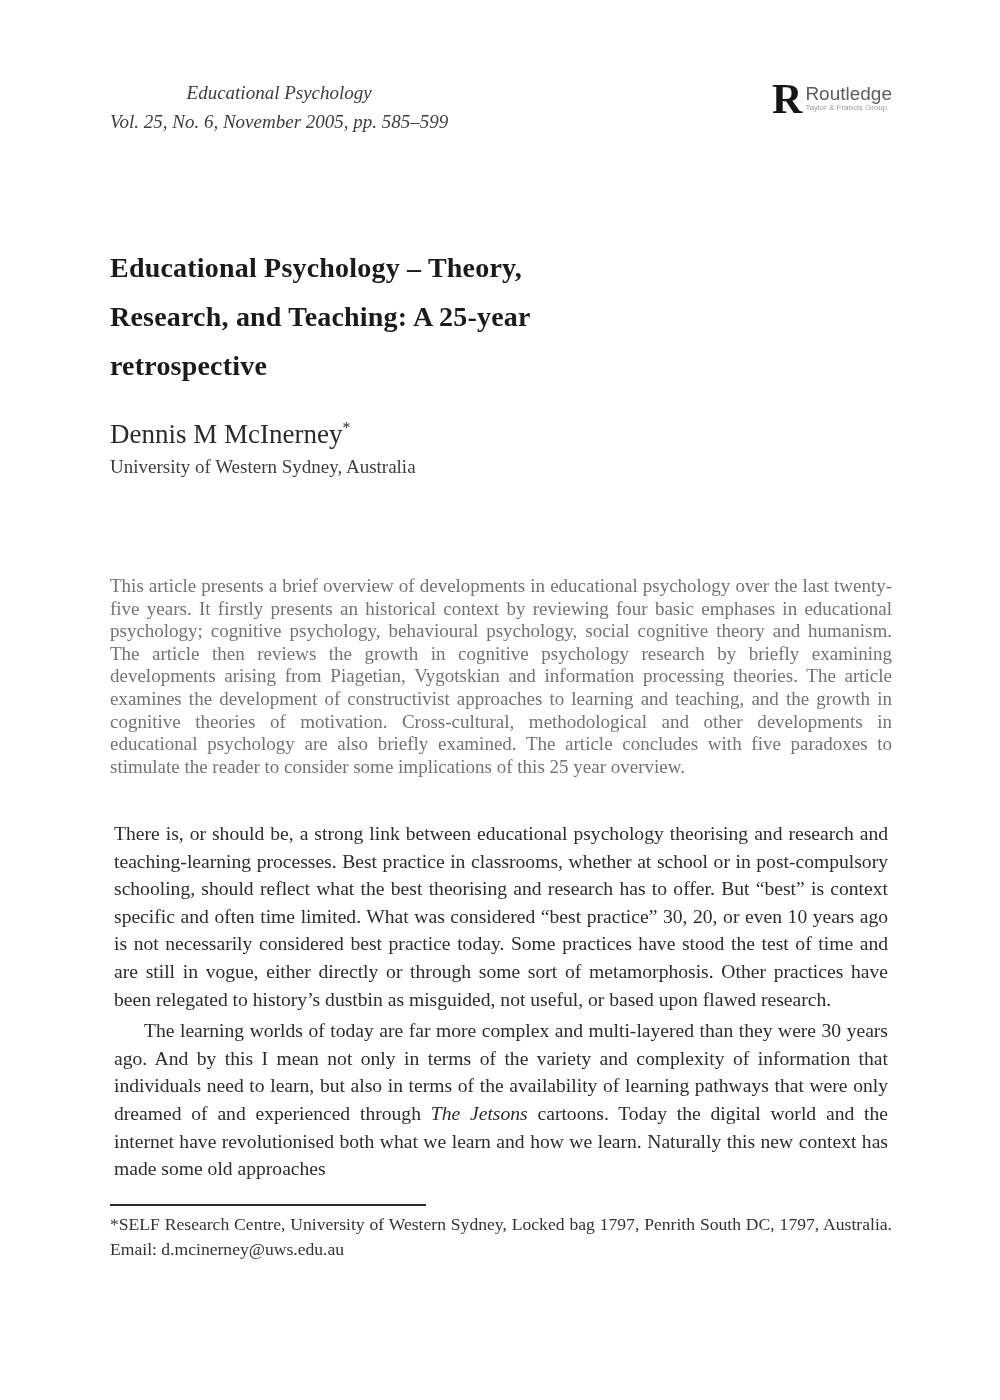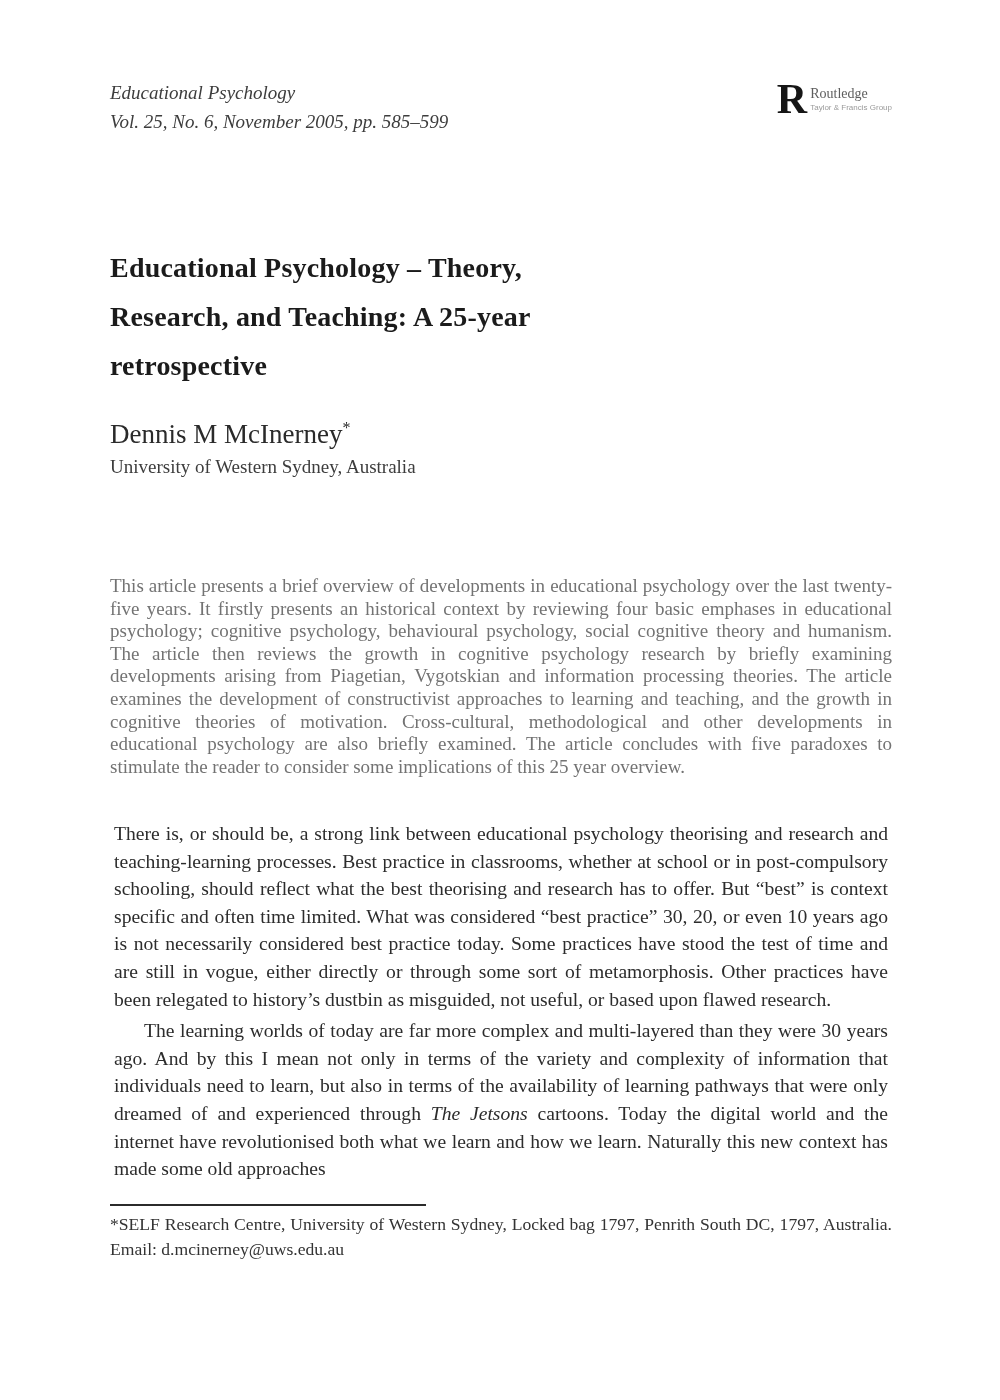--- a/index.html
+++ b/index.html
@@ -20,38 +20,39 @@
     width: 782px;
     display: flex;
     justify-content: space-between;
     align-items: flex-start;
   }
   .journal-info {
     font-style: italic;
     font-size: 19px;
     line-height: 29px;
     color: #3d3d3d;
+    text-align: center;
   }
   .logo {
     display: flex;
     align-items: flex-start;
     gap: 5px;
     margin-top: 4px;
   }
   .logo-r {
     font-weight: bold;
     font-size: 42px;
     line-height: 34px;
     color: #161616;
     letter-spacing: -2px;
   }
   .logo-text { padding-top: 3px; }
   .logo-name {
-    font-family: Liberation Serif, serif;
-    font-size: 14px;
+    font-family: Liberation Sans, sans-serif;
+    font-size: 19px;
     line-height: 18px;
     color: #5d5d5d;
   }
   .logo-tagline {
     font-family: "Liberation Sans", sans-serif;
     font-size: 8px;
     line-height: 10px;
     color: #9a9a9a;
   }
   

